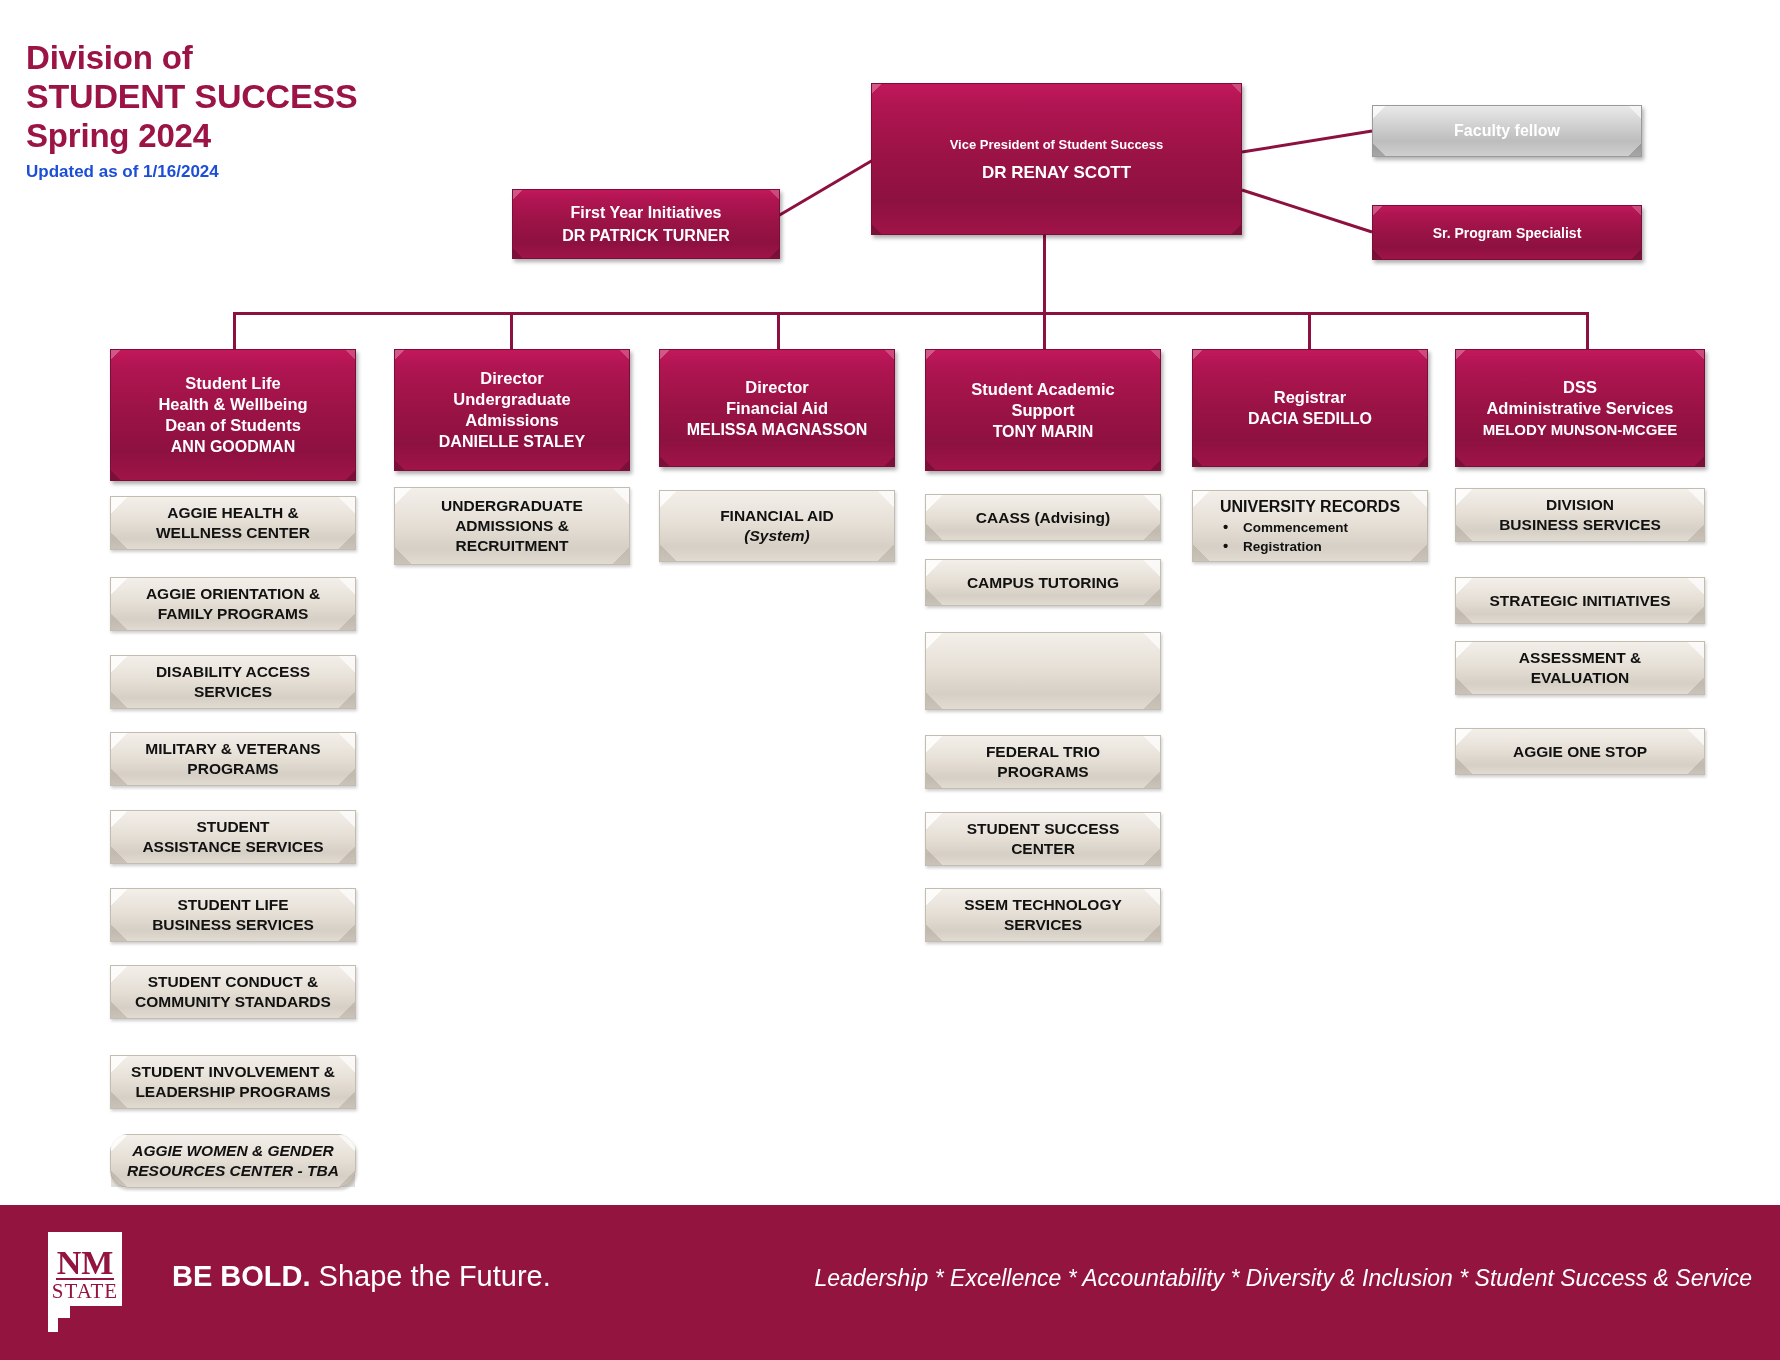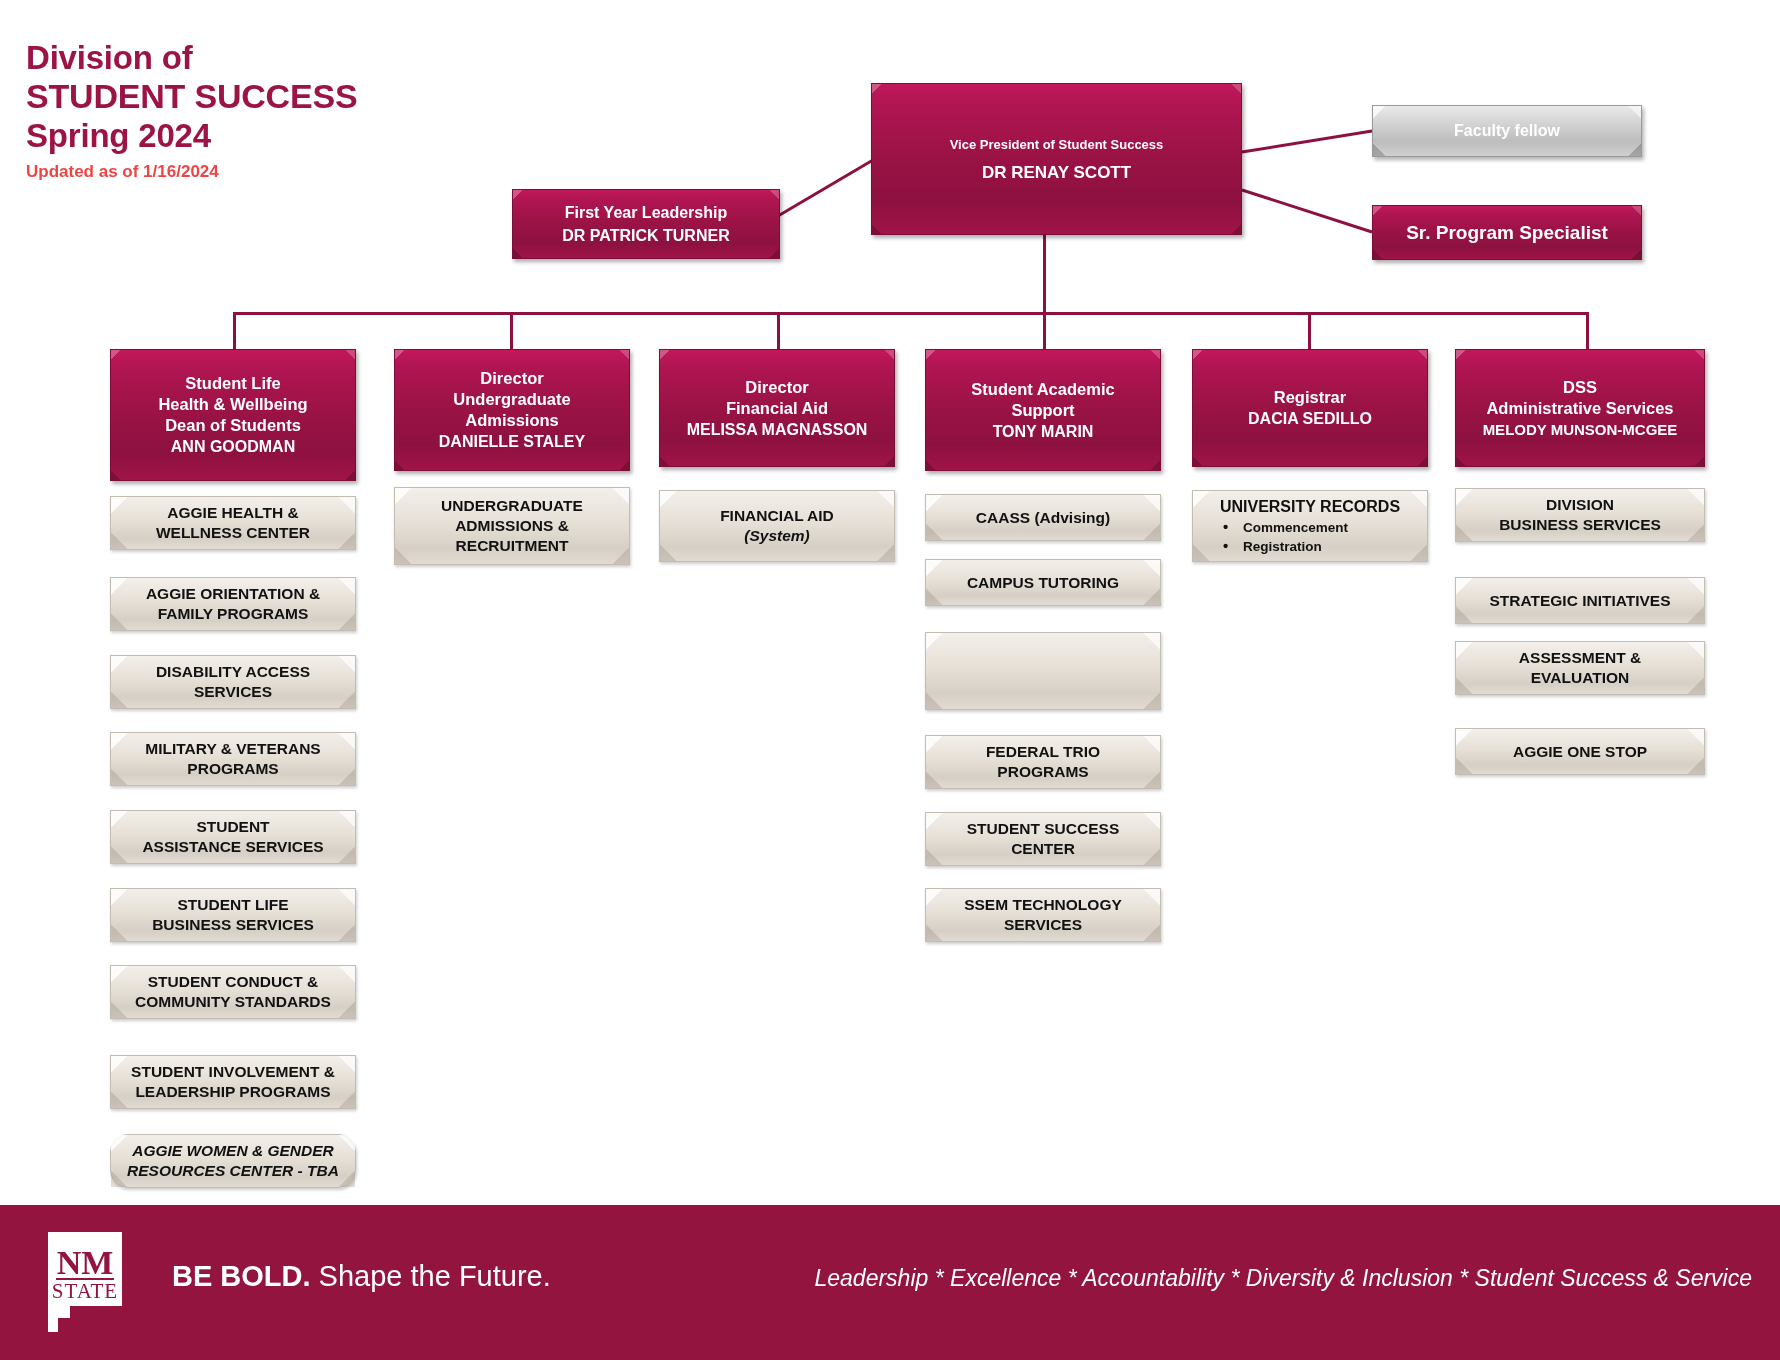--- a/index.html
+++ b/index.html
@@ -13,21 +13,21 @@
   #stage{position:relative;width:1780px;height:1360px;}
 
   
   #title-block{position:absolute;left:26px;top:38px;width:440px;}
   .title-line{
     color:#9c1346;font-weight:bold;font-size:33px;line-height:39px;
     letter-spacing:-0.2px;
   }
   .title-line.l2{font-size:34px;}
   #updated{
-    margin-top:7px;color:#ef4444;font-weight:bold;font-size:17px;
+    margin-top:7px;color:#1d4ed8;font-weight:bold;font-size:17px;
   }
 
   
   .box{position:absolute;box-sizing:border-box;}
 
   
   .mbox{
     background:
       linear-gradient(to bottom,#c2185b 0%,#b01552 14%,#9c1346 46%,#8d1140 78%,#a01448 100%);
     border:1px solid #7b0e38;
@@ -157,33 +157,33 @@
     <span class="bevel"></span>
     <div class="txt">
       <div class="exec-title">Vice President of Student Success</div>
       <div class="exec-name">DR RENAY SCOTT</div>
     </div>
   </div>
 
   <div class="box mbox" style="left:512px;top:189px;width:268px;height:70px;">
     <span class="bevel"></span>
     <div class="txt">
-      <div class="exec-title" style="font-size:16px;line-height:23px;">First Year Leadership</div>
+      <div class="exec-title" style="font-size:16px;line-height:23px;">First Year Initiatives</div>
       <div class="exec-name" style="font-size:16px;line-height:23px;">DR PATRICK TURNER</div>
     </div>
   </div>
 
   <div class="box sbox" style="left:1372px;top:105px;width:270px;height:52px;">
     <span class="bevel"></span>
     <div class="txt">Faculty fellow</div>
   </div>
 
   <div class="box mbox" style="left:1372px;top:205px;width:270px;height:55px;">
     <span class="bevel"></span>
-    <div class="txt" style="font-weight:bold;font-size:19px;">Sr. Program Specialist</div>
+    <div class="txt" style="font-weight:bold;font-size:14px;">Sr. Program Specialist</div>
   </div>
 
   <div class="box mbox" style="left:110px;top:349px;width:246px;height:132px;">
     <span class="bevel"></span>
     <div class="txt">
       <div class="dept-title">Student Life</div>
       <div class="dept-title">Health &amp; Wellbeing</div>
       <div class="dept-title">Dean of Students</div>
       <div class="dept-name">ANN GOODMAN</div>
     </div>

